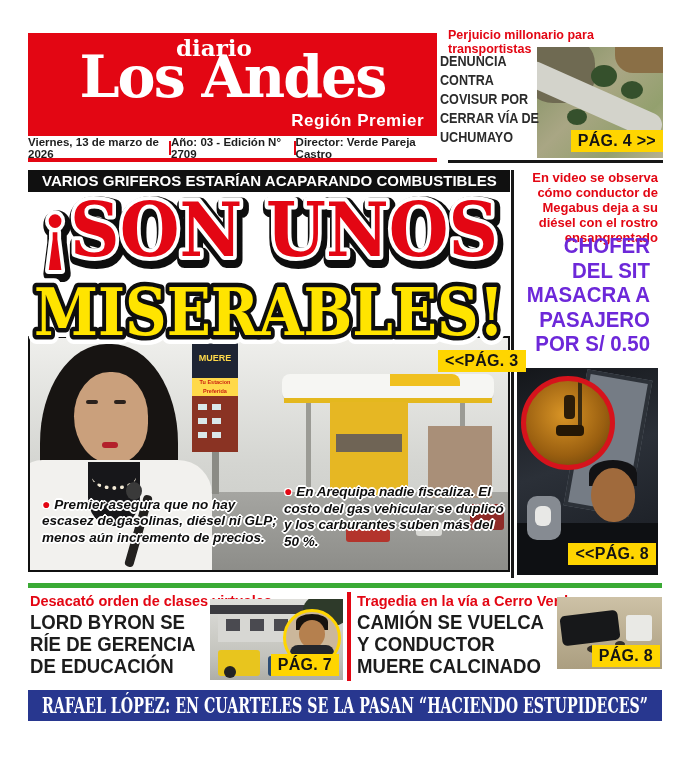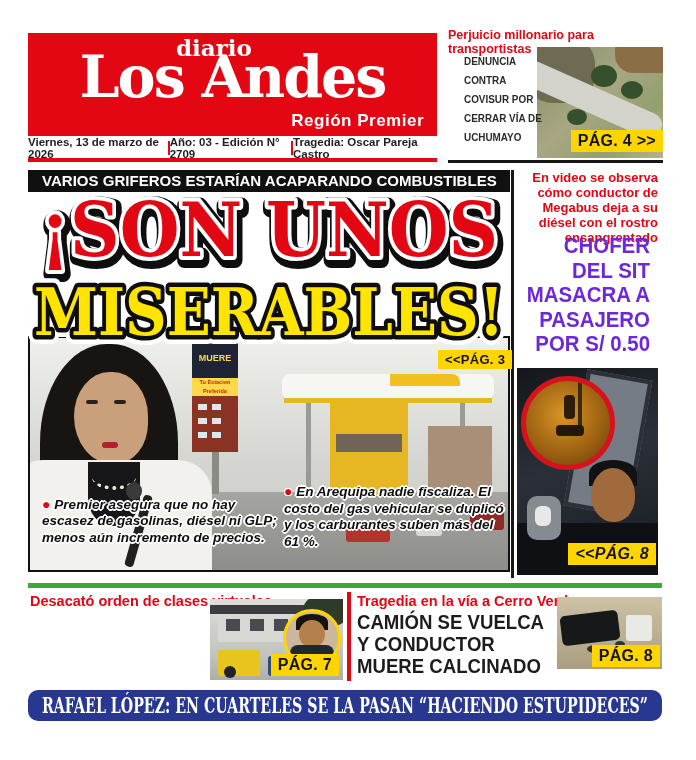--- a/index.html
+++ b/index.html
@@ -24,21 +24,21 @@
 
   
   #covisur-kicker{left:448px;top:28px;width:215px;font-size:12.5px;color:#e30613;font-weight:bold;}
   #covisur-photo{left:537px;top:47px;width:126px;height:111px;overflow:hidden;
       background:linear-gradient(135deg,#7d8f5e 0%,#a9a684 45%,#93a06e 75%,#b7b191 100%);}
   .cov-road{position:absolute;left:-20px;top:40px;width:150px;height:26px;background:#d3d3cb;
       transform:rotate(24deg);border-radius:12px;}
   .cov-river{position:absolute;right:0;top:0;width:48px;height:26px;background:#8a6f46;border-radius:0 0 0 18px;}
   .cov-tree{position:absolute;background:#35502c;border-radius:50%;}
   .cov-rock{position:absolute;left:-12px;top:-10px;width:70px;height:66px;background:#6f6a52;border-radius:40%;}
-  #covisur-headline{left:464px;top:52px;width:130px;font-size:11px;font-weight:bold;color:#2b2b2b;
+  #covisur-headline{left:440px;top:52px;width:130px;font-size:14px;font-weight:bold;color:#2b2b2b;
       line-height:19px;z-index:3;}
   #covisur-headline div{white-space:nowrap;transform:scaleX(.9);transform-origin:0 50%;}
   #black-rule-tr{left:448px;top:160px;width:215px;height:2.5px;background:#171717;}
 
   
   .ptag{position:absolute;background:#ffd500;color:#141414;font-weight:bold;font-size:16px;
         padding:2px 7px;z-index:9;letter-spacing:.3px;white-space:nowrap;}
 
   
   #main-kickerbar{left:28px;top:170px;width:482px;height:22px;background:#101010;color:#fff;
@@ -143,40 +143,40 @@
   #cam-kicker{left:357px;top:593px;}
   #cam-headline{left:357px;top:611px;width:205px;}
   #cam-photo{left:557px;top:597px;width:105px;height:72px;overflow:hidden;
       background:linear-gradient(#cdc1a6 0%,#ab9e80 100%);}
   .cam-trailer{position:absolute;left:4px;top:16px;width:58px;height:30px;background:#17181a;
       border-radius:5px;transform:rotate(-7deg);}
   .cam-cab{position:absolute;right:10px;top:18px;width:26px;height:26px;background:#e9e9e5;border-radius:3px;}
   .cam-debris{position:absolute;background:#35302a;border-radius:50%;}
 
   
-  #banner{left:28px;top:690px;width:634px;height:31px;background:#28378f;border-radius:10px;}
+  #banner{left:28px;top:690px;width:634px;height:31px;background:#28378f;}
   #banner text{font-family:"DejaVu Serif",serif;font-weight:bold;fill:#fff;}
 </style>
 </head>
 <body>
 
 <div id="page">
 
   <div class="abs" id="masthead">
     <div class="pretitle">diario</div>
     <div class="title">Los Andes</div>
     <div class="region">Región Premier</div>
   </div>
 
   <div class="abs" id="dateline">
     <span>Viernes, 13 de marzo de 2026</span>
     <span class="dl-sep"></span>
     <span>Año: 03 - Edición N° 2709</span>
     <span class="dl-sep"></span>
-    <span>Tragedia: Oscar Pareja Castro</span>
+    <span>Director: Verde Pareja Castro</span>
   </div>
   <div class="abs" id="red-rule"></div>
 
   <div class="abs" id="covisur-kicker" class2="kicker" style="color:#e30613;font-weight:bold">Perjuicio millonario para transportistas</div>
   <div class="abs" id="covisur-photo">
     <div class="cov-rock"></div>
     <div class="cov-river"></div>
     <div class="cov-road"></div>
     <div class="cov-tree" style="left:54px;top:18px;width:26px;height:22px;"></div>
     <div class="cov-tree" style="left:84px;top:34px;width:22px;height:18px;"></div>
@@ -231,25 +231,25 @@
       <div class="pw-blazer"></div>
       <div class="pw-top"></div>
       <div class="pw-pearls"></div>
       <div class="pw-michead"></div>
       <div class="pw-mic"></div>
     </div>
     <div class="caption" style="left:12px;bottom:24px;width:238px;">
       <span class="bullet">● </span><span>Premier asegura que no hay escasez de gasolinas, diésel ni GLP; menos aún incremento de precios.</span>
     </div>
     <div class="caption" style="left:254px;bottom:20px;width:224px;">
-      <span class="bullet">● </span><span>En Arequipa nadie fiscaliza. El costo del gas vehicular se duplicó y los carburantes suben más del 61 %.</span>
-    </div>
-  </div>
-
-  <div class="ptag" style="left:438px;top:350px;font-size:13px;">&lt;&lt;PÁG. 3</div>
+      <span class="bullet">● </span><span>En Arequipa nadie fiscaliza. El costo del gas vehicular se duplicó y los carburantes suben más del 50 %.</span>
+    </div>
+  </div>
+
+  <div class="ptag" style="left:438px;top:350px;font-size:16px;">&lt;&lt;PÁG. 3</div>
 
   <svg class="abs" id="main-headline-svg" width="490" height="160" viewBox="0 0 490 160">
     <text class="hl-txt" x="245" y="67" text-anchor="middle" font-size="74" textLength="458" lengthAdjust="spacingAndGlyphs" fill="none" stroke="#0e0e0e" stroke-width="16" stroke-linejoin="round" transform="translate(2,4)">¡SON UNOS</text>
     <text class="hl-txt" x="245" y="67" text-anchor="middle" font-size="74" textLength="458" lengthAdjust="spacingAndGlyphs" fill="none" stroke="#ffffff" stroke-width="8" stroke-linejoin="round">¡SON UNOS</text>
     <text class="hl-txt" x="245" y="67" text-anchor="middle" font-size="74" textLength="458" lengthAdjust="spacingAndGlyphs" fill="#e30613">¡SON UNOS</text>
     <text class="hl-txt" x="245" y="146" text-anchor="middle" font-size="66" textLength="470" lengthAdjust="spacingAndGlyphs" fill="none" stroke="#ffffff" stroke-width="18" stroke-linejoin="round">MISERABLES!</text>
     <text class="hl-txt" x="245" y="146" text-anchor="middle" font-size="66" textLength="470" lengthAdjust="spacingAndGlyphs" fill="none" stroke="#0e0e0e" stroke-width="9" stroke-linejoin="round">MISERABLES!</text>
     <text class="hl-txt" x="245" y="146" text-anchor="middle" font-size="66" textLength="470" lengthAdjust="spacingAndGlyphs" fill="#ffe400">MISERABLES!</text>
   </svg>
 
@@ -268,26 +268,31 @@
     <div class="sp-hair"></div>
     <div class="sp-face"></div>
     <div class="sp-body"></div>
     <div class="sp-hand"></div>
     <div class="sp-white"></div>
     <div id="sit-inset">
       <div class="si-pole"></div>
       <div class="si-fig1"></div>
       <div class="si-fig2"></div>
     </div>
-    <div class="ptag" style="right:2px;bottom:10px;font-style:italic;">&lt;&lt;PÁG. 8</div>
+    <div class="ptag" style="right:2px;bottom:10px;">&lt;&lt;PÁG. 8</div>
   </div>
 
   <div class="abs" id="green-rule"></div>
 
   <div class="abs b-kicker" id="lb-kicker">Desacató orden de clases virtuales</div>
+  <div class="abs b-headline" id="lb-headline">
+    <div>LORD BYRON SE</div>
+    <div>RÍE DE GERENCIA</div>
+    <div>DE EDUCACIÓN</div>
+  </div>
   <div class="abs" id="lb-photo">
     <div class="lb-roof"></div>
     <div class="lb-facade"></div>
     <div class="lb-win" style="left:16px;"></div>
     <div class="lb-win" style="left:40px;"></div>
     <div class="lb-win" style="left:64px;"></div>
     <div class="lb-tree"></div>
     <div class="lb-loader"></div>
     <div class="lb-wheel"></div>
     <div class="lb-fig" style="left:58px;background:#2d4d73;"></div>

